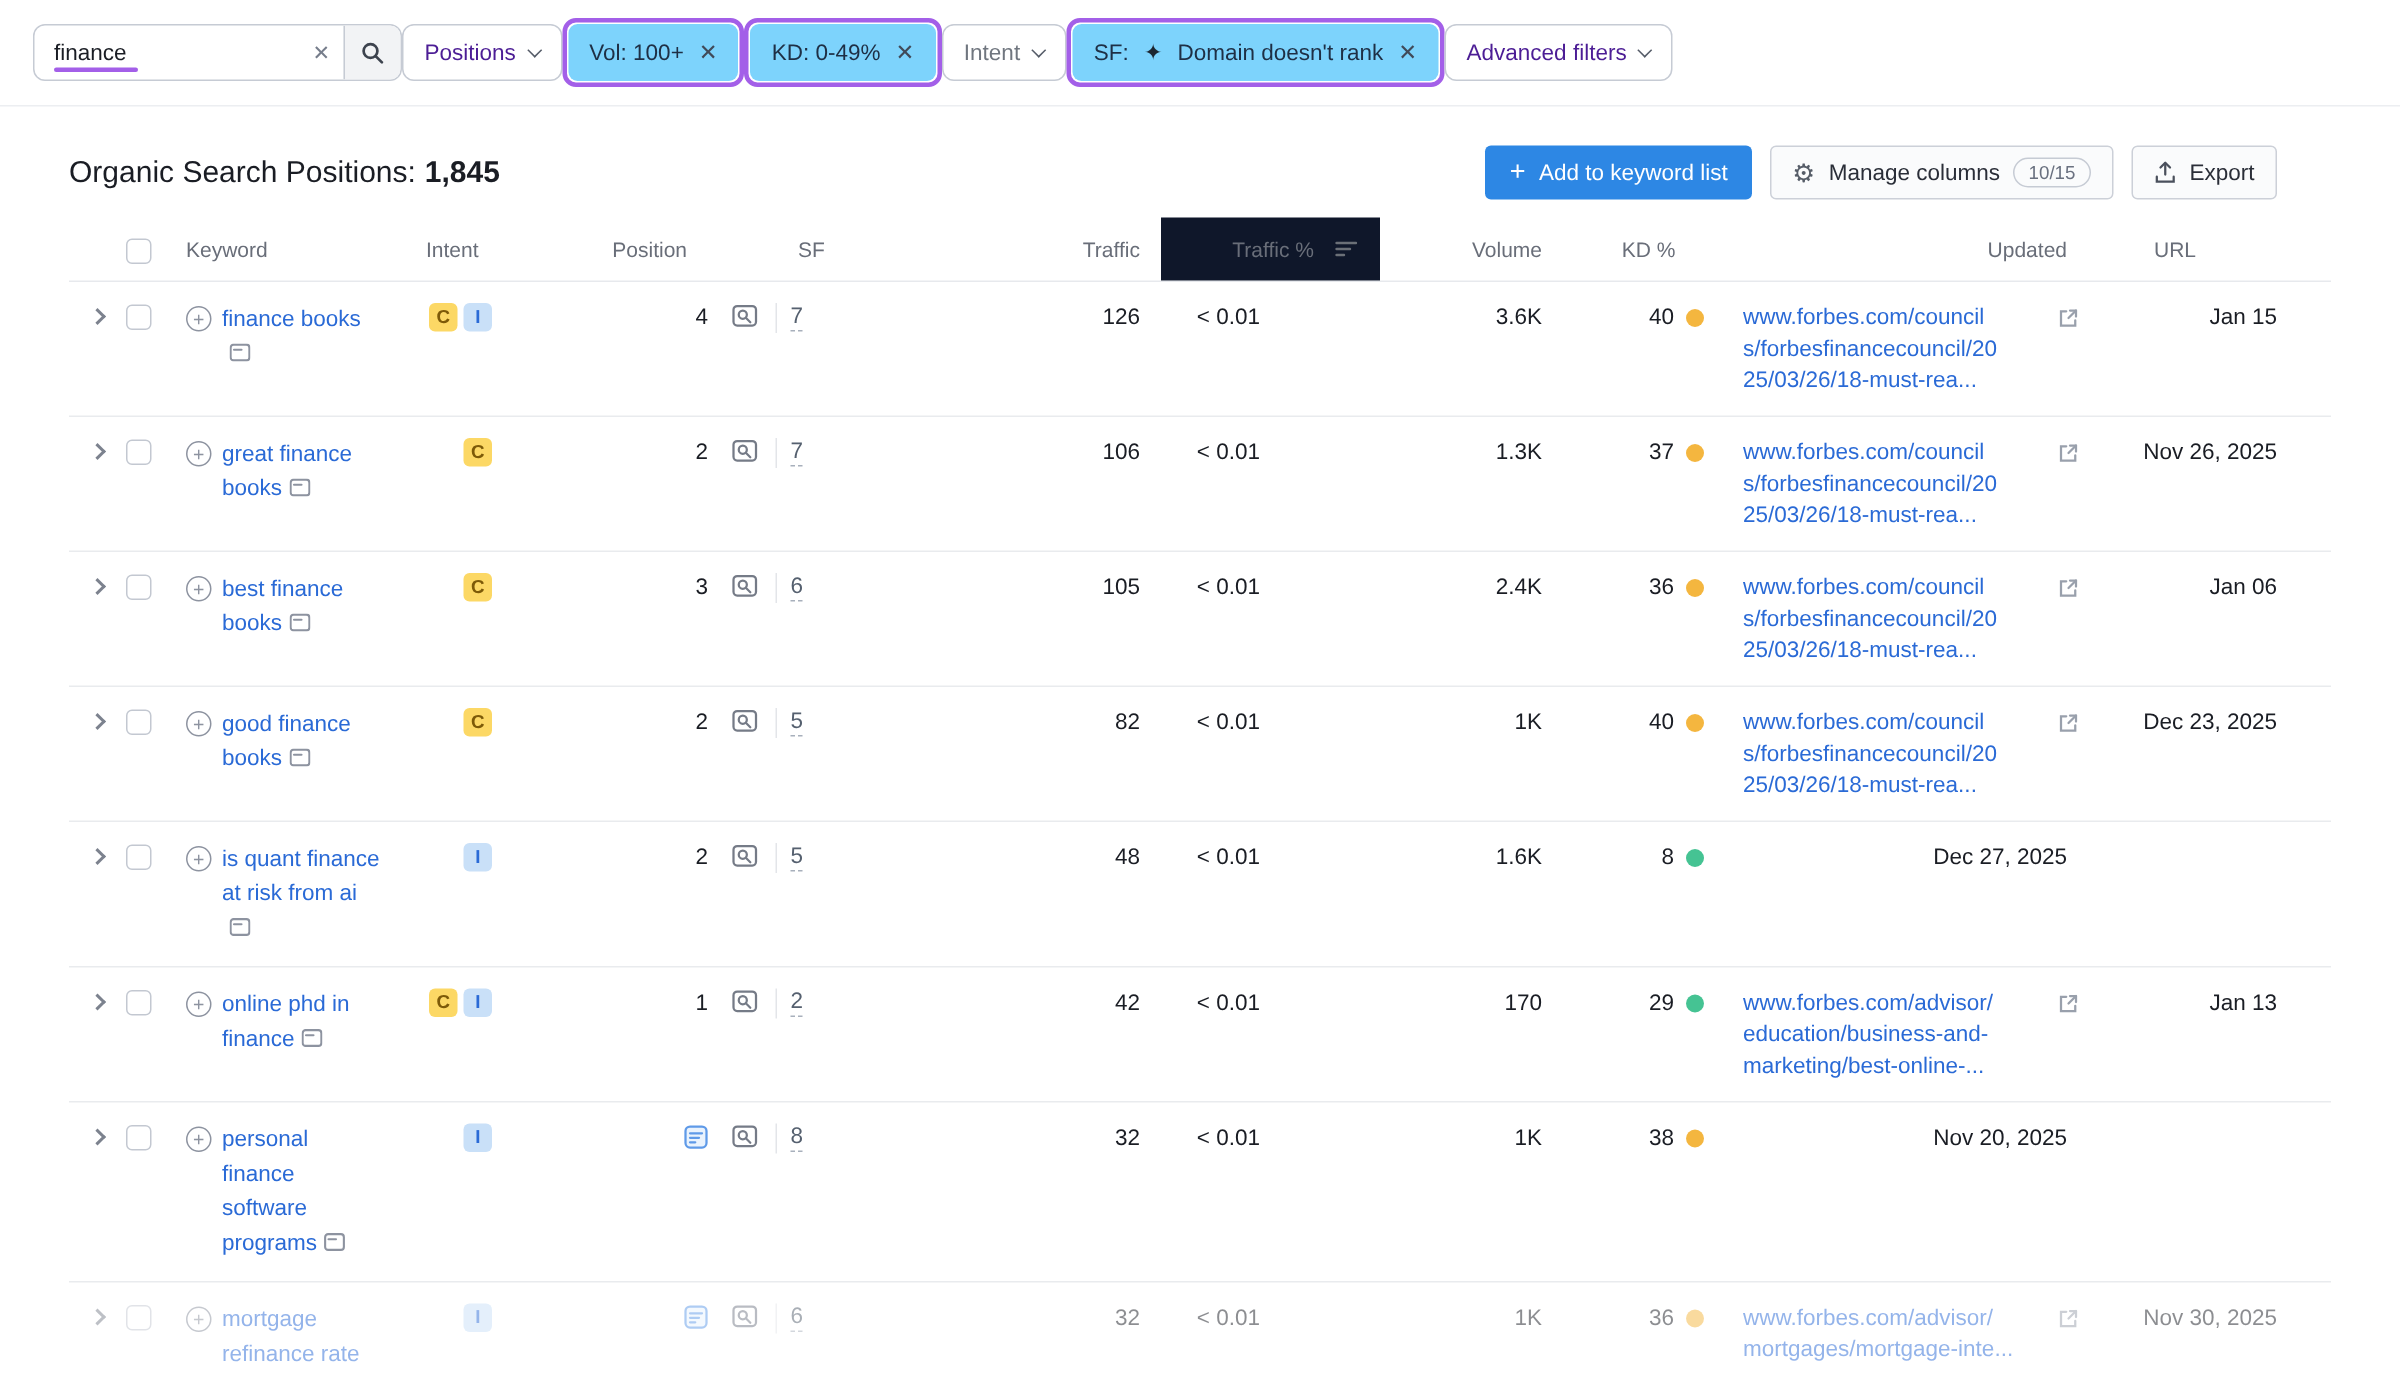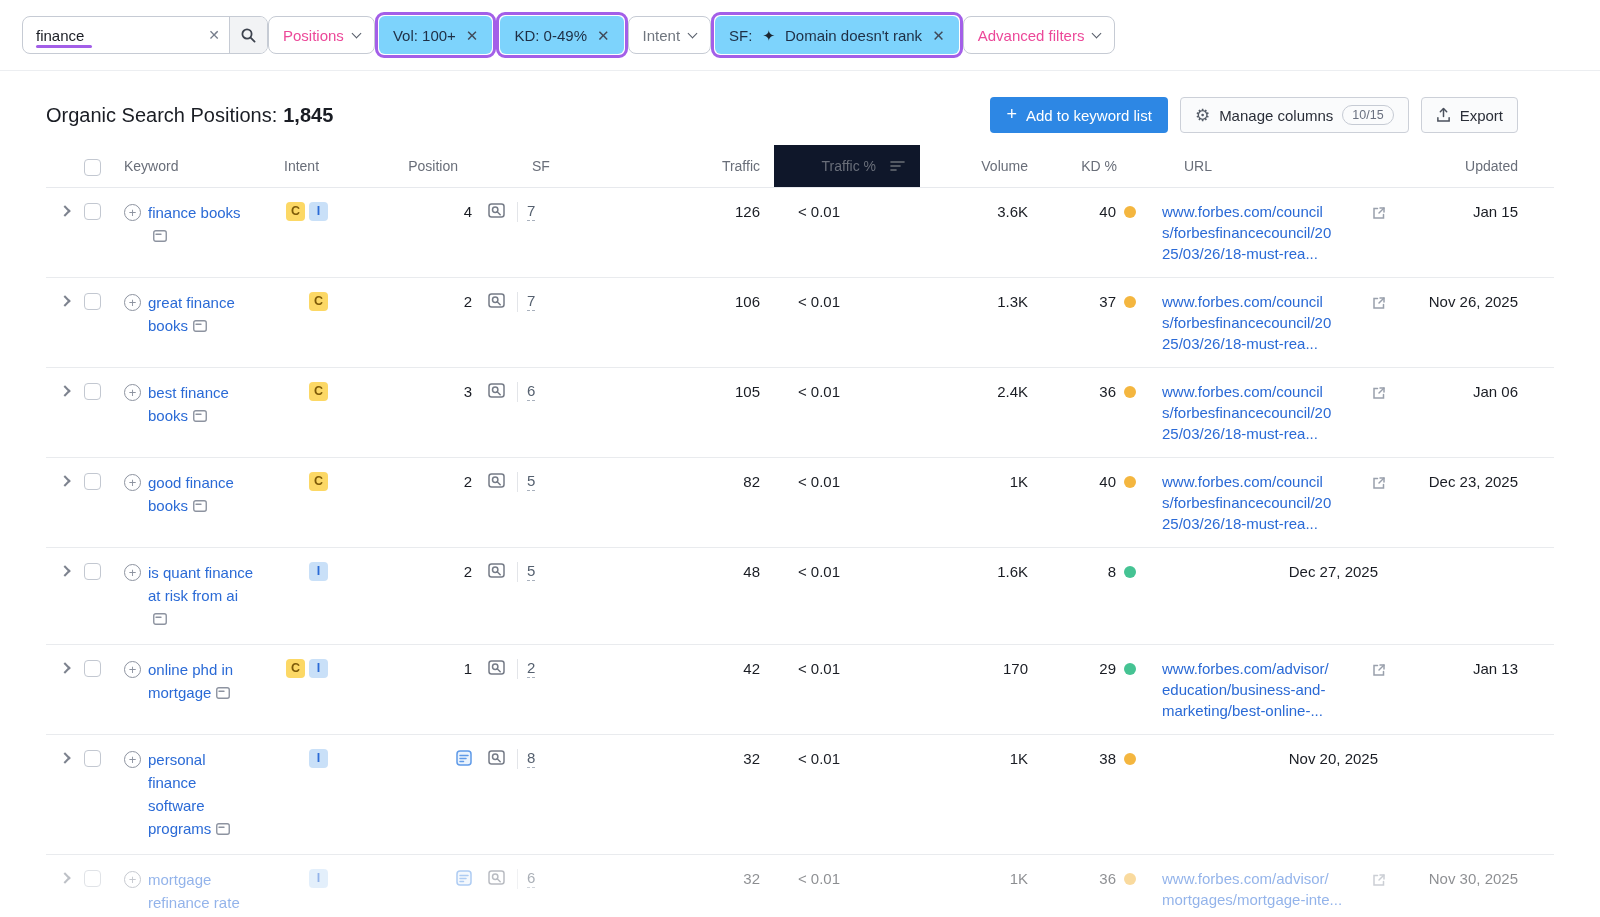--- a/index.html
+++ b/index.html
@@ -9,21 +9,21 @@
   
   .topbar { display: flex; align-items: center; padding: 12px 22px; border-bottom: 1px solid #eceef1; }
   .searchbox { display: flex; align-items: stretch; border: 1px solid #c6cbd4; border-radius: 8px; overflow: hidden; height: 38px; background: #fff; }
   .search-input-wrap { position: relative; display: flex; align-items: center; }
   .search-input { border: none; outline: none; width: 206px; padding: 0 30px 0 13px; font-size: 15px; color: #1a1d24; font-family: inherit; background: transparent; }
   .purple-underline { position: absolute; left: 13px; bottom: 5px; width: 56px; height: 3px; background: #a35fe8; border-radius: 2px; pointer-events: none; }
   .icon-x { color: #767d8b; font-size: 14px; line-height: 1; cursor: pointer; }
   .search-input-wrap .icon-x { position: absolute; right: 9px; }
   .search-btn { width: 38px; border: none; border-left: 1px solid #c6cbd4; background: #f2f3f5; display: flex; align-items: center; justify-content: center; cursor: pointer; }
 
-  .chip { display: inline-flex; align-items: center; gap: 9px; height: 38px; padding: 0 14px; border: 1px solid #c6cbd4; border-radius: 8px; background: #fff; font-size: 15px; color: #ec4899; font-family: inherit; cursor: pointer; white-space: nowrap; }
+  .chip { display: inline-flex; align-items: center; gap: 9px; height: 38px; padding: 0 14px; border: 1px solid #c6cbd4; border-radius: 8px; background: #fff; font-size: 15px; color: #4c1d95; font-family: inherit; cursor: pointer; white-space: nowrap; }
   .chip-muted { color: #70767f; }
   .caret-down { width: 7px; height: 7px; border-right: 1.8px solid #555c68; border-bottom: 1.8px solid #555c68; transform: rotate(45deg); display: inline-block; margin-top: -4px; }
   .chip-active { background: #7dd3fc; border: none; border-radius: 6px; color: #1e2f45; gap: 10px; }
   .chip-active .icon-x { color: #404a59; font-size: 15px; }
   .purple-box { display: inline-flex; border: 3px solid #a35fe8; border-radius: 9px; padding: 1px; }
   .sf-star { font-size: 15px; color: #1c2630; line-height: 1; }
 
   
   .content { padding: 0 46px; }
   .toolbar { display: flex; justify-content: space-between; align-items: center; margin: 26px 0 12px; padding-right: 36px; }
@@ -182,22 +182,22 @@
         <div class="th th-tpct">
           <span>Traffic %</span>
           <svg width="15" height="12" viewBox="0 0 15 12">
               <line x1="1" y1="2" x2="14" y2="2" stroke="#6b7077" stroke-width="1.6" stroke-linecap="round"></line>
               <line x1="1" y1="6" x2="10" y2="6" stroke="#6b7077" stroke-width="1.6" stroke-linecap="round"></line>
               <line x1="1" y1="10" x2="6" y2="10" stroke="#6b7077" stroke-width="1.6" stroke-linecap="round"></line>
             </svg>
         </div>
         <div class="th th-vol">Volume</div>
         <div class="th th-kd">KD %</div>
+        <div class="th th-upd">Updated</div>
         <div class="th th-url">URL</div>
-        <div class="th th-upd">Updated</div>
       </div>
 
       <div class="tr row">
         <div class="td c-exp">
             <span class="caret-right"></span>
           </div>
         <div class="td"><span class="checkbox"></span></div>
         <div class="td c-kw">
           <span class="plus-circle">+</span>
           <div class="kw-text"><a class="kw-link">finance books</a><span class="kw-card-icon"><svg width="14" height="12" viewBox="0 0 14 12">
@@ -419,21 +419,21 @@
         <div class="td c-upd">Dec 27, 2025</div>
       </div>
 
       <div class="tr row">
         <div class="td c-exp">
             <span class="caret-right"></span>
           </div>
         <div class="td"><span class="checkbox"></span></div>
         <div class="td c-kw">
           <span class="plus-circle">+</span>
-          <div class="kw-text"><a class="kw-link">online phd in mortgage</a><span class="kw-card-icon"><svg width="14" height="12" viewBox="0 0 14 12">
+          <div class="kw-text"><a class="kw-link">online phd in finance</a><span class="kw-card-icon"><svg width="14" height="12" viewBox="0 0 14 12">
                   <rect x="0.75" y="0.75" width="12.5" height="10.5" rx="2" fill="none" stroke="#8d93a0" stroke-width="1.4"></rect>
                   <line x1="3" y1="4.2" x2="8" y2="4.2" stroke="#8d93a0" stroke-width="1.4" stroke-linecap="round"></line>
                 </svg></span></div>
         </div>
         <div class="td c-intent">
           <span class="badge badge-c">C</span>
           <span class="badge badge-i">I</span>
         </div>
         <div class="td c-pos">
             <span>1</span>

